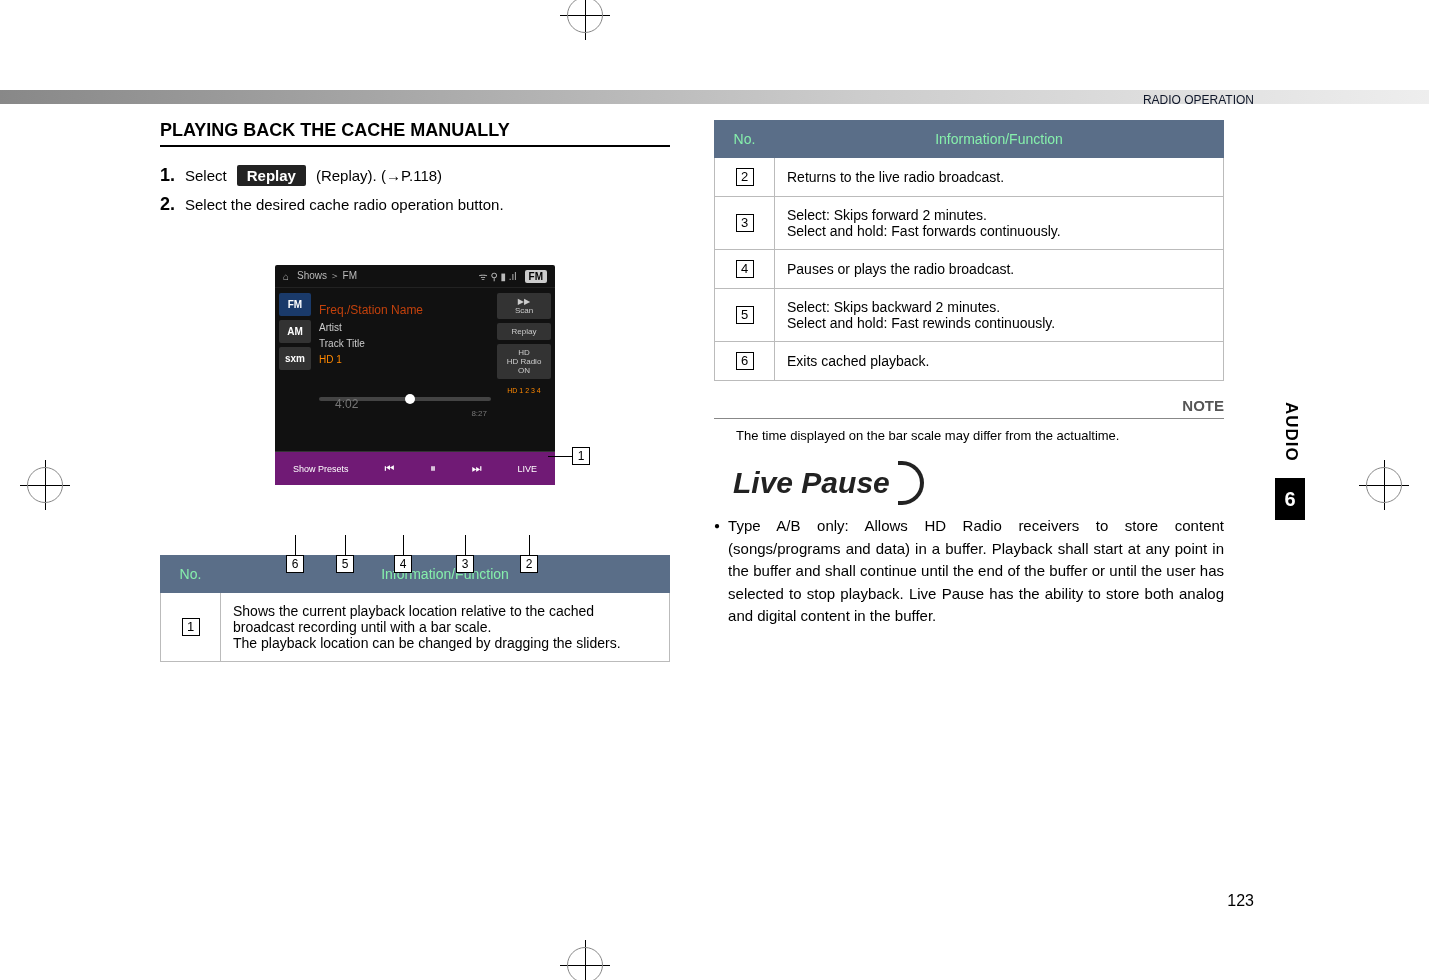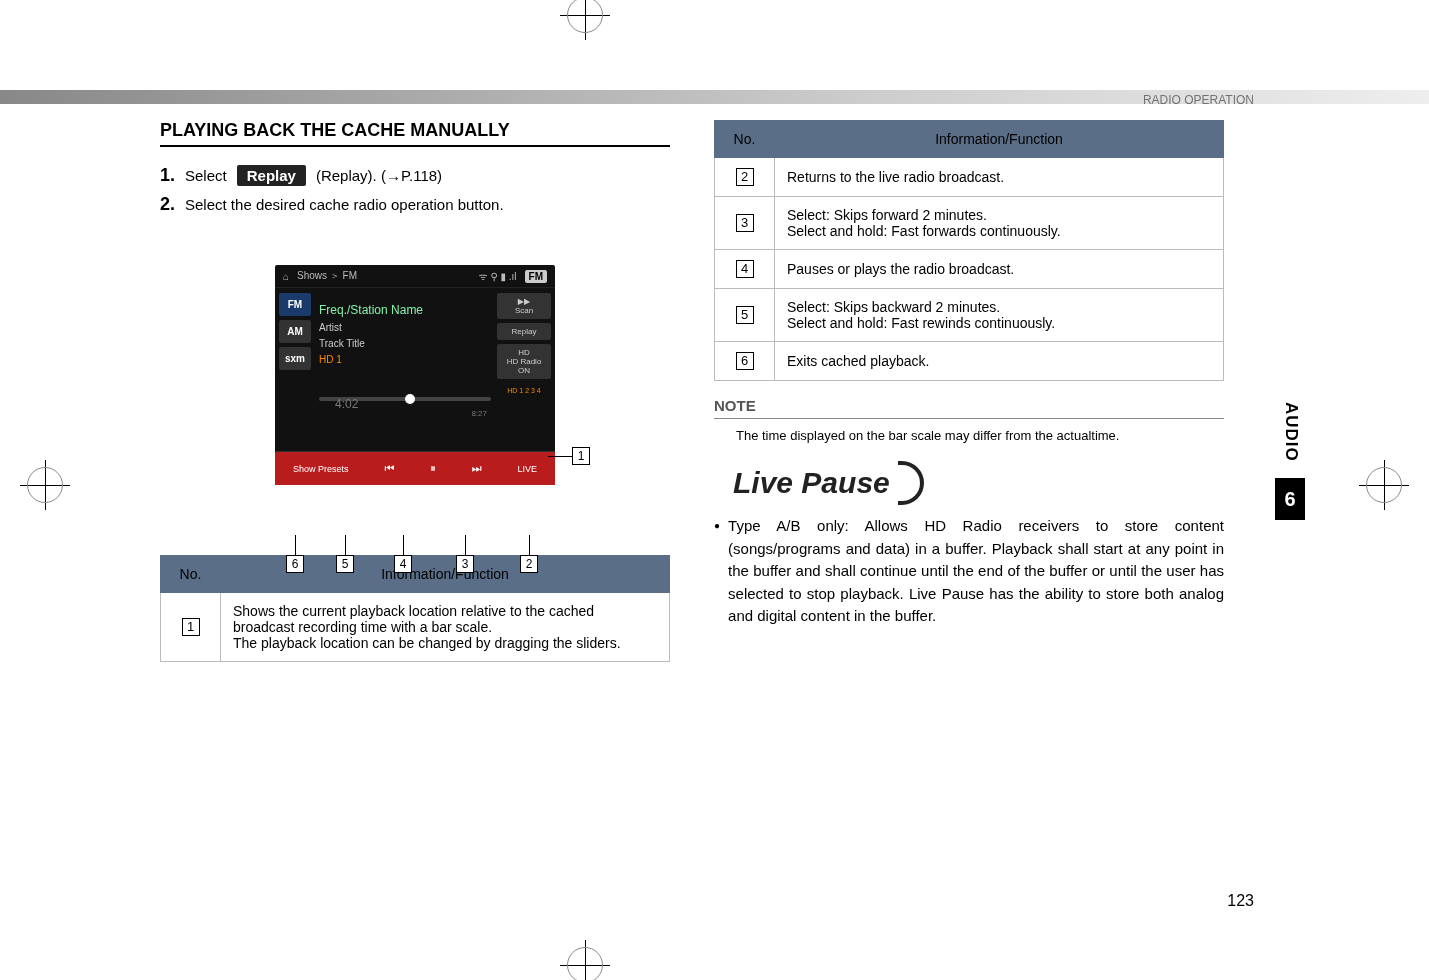--- a/index.html
+++ b/index.html
@@ -17,21 +17,21 @@
     left: 0;
     width: 1429px;
     height: 14px;
     background: linear-gradient(to right, #888 0%, #ccc 60%, #eee 100%);
   }
   .header-label {
     position: absolute;
     top: 93px;
     right: 175px;
     font-size: 12px;
-    color: #737373;
+    color: #0f172a;
   }
   .page {
     position: absolute;
     top: 120px;
     left: 160px;
     width: 1100px;
     display: flex;
     gap: 44px;
   }
   .col {
@@ -107,21 +107,21 @@
   }
   .band.active { background: #1a3a6a; }
   .screenshot .main-info {
     position: absolute;
     left: 44px;
     top: 36px;
     font-size: 10px;
     color: #ccc;
     line-height: 1.6;
   }
-  .main-info .station { color: #86efac; font-size: 12px; }
+  .main-info .station { color: #c2410c; font-size: 12px; }
   .screenshot .right-btns {
     position: absolute;
     right: 4px;
     top: 28px;
     display: flex;
     flex-direction: column;
     gap: 4px;
   }
   .rbtn {
     background: #333;
@@ -155,21 +155,21 @@
   }
   .timebar-end {
     position: absolute; right: 68px; top: 144px; font-size: 8px; color: #777;
   }
   .controls {
     position: absolute;
     bottom: 0;
     left: 0;
     right: 0;
     height: 34px;
-    background: #b91c1c;
+    background: #701a75;
     display: flex;
     align-items: center;
     justify-content: space-around;
     border-top: 1px solid #333;
   }
   .cbtn {
     color: #fff;
     font-size: 11px;
     padding: 4px 6px;
   }
@@ -184,21 +184,21 @@
     background: #fff;
   }
   .table {
     width: 100%;
     border-collapse: collapse;
     font-size: 14px;
     margin-top: 0;
   }
   .table th {
     background: #5a6e88;
-    color: #000000;
+    color: #86efac;
     font-weight: normal;
     padding: 10px 8px;
     border: 1px solid #5a6e88;
   }
   .table th.no-col { width: 60px; }
   .table td {
     border-bottom: 1px solid #bbb;
     border-left: 1px solid #bbb;
     border-right: 1px solid #bbb;
     padding: 10px 12px;
@@ -217,20 +217,21 @@
     line-height: 16px;
     font-size: 13px;
   }
   .note-title {
     font-size: 15px;
     font-weight: bold;
     color: #555;
     border-bottom: 1px solid #888;
     padding-bottom: 4px;
     margin: 16px 0 8px 0;
+    text-align: right;
   }
   .note-text {
     font-size: 13px;
     color: #000;
     padding-left: 22px;
     text-align: justify;
     line-height: 1.4;
   }
   .livepause {
     display: flex;
@@ -412,21 +413,21 @@
     <div style="height:50px"></div>
 
     <table class="table">
       <tbody>
           <tr>
         <th class="no-col">No.</th>
         <th>Information/Function</th>
       </tr>
       <tr>
         <td class="num"><span class="boxnum">1</span></td>
-        <td style="white-space:pre-line">Shows the current playback location relative to the cached broadcast recording time with a bar scale.
+        <td style="white-space:pre-line">Shows the current playback location relative to the cached broadcast recording until with a bar scale.
 The playback location can be changed by dragging the sliders.</td>
       </tr>
     </tbody>
       </table>
   </div>
 
   <div class="col">
     <table class="table">
       <tbody>
           <tr>

